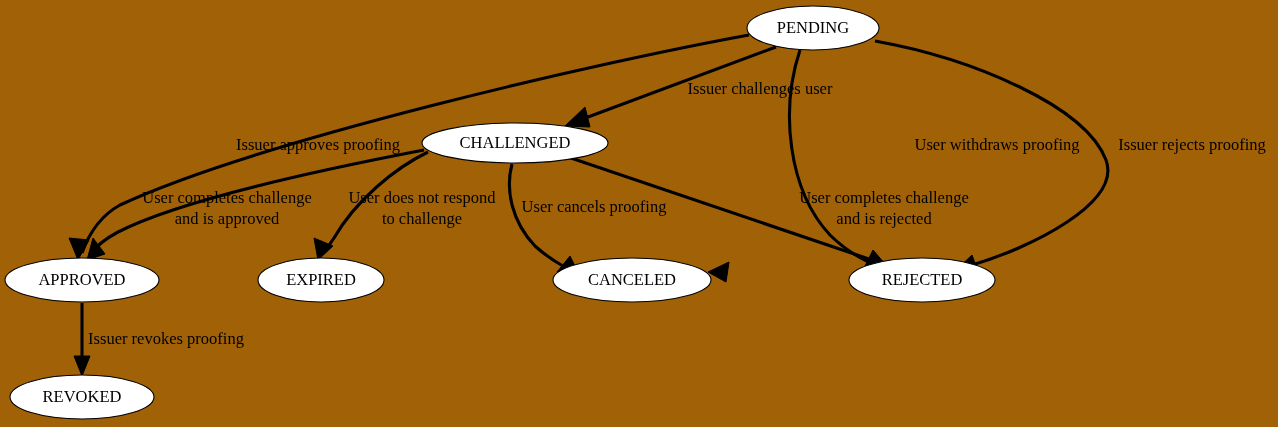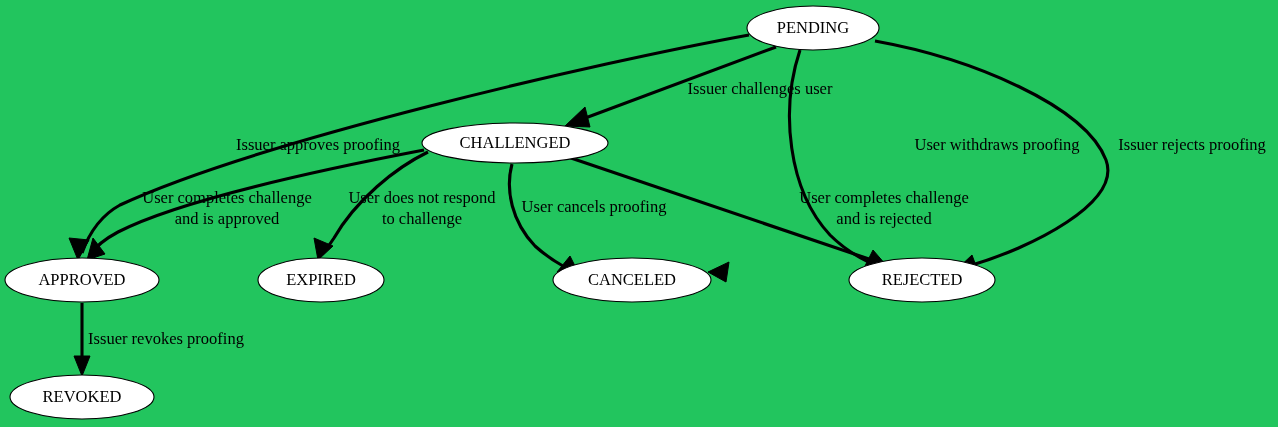--- a/index.html
+++ b/index.html
@@ -4,21 +4,21 @@
 <style>
   html, body {
     margin: 0;
     padding: 0;
     background: #ffffff;
   }
   #canvas {
     position: relative;
     width: 1278px;
     height: 427px;
-    background: #22c55e;
+    background: #a16207;
     font-family: "Liberation Serif", "DejaVu Serif", serif;
   }
   svg#graph {
     display: block;
     width: 1278px;
     height: 427px;
   }
   .node-ellipse {
     fill: #ffffff;
     stroke: #000000;

